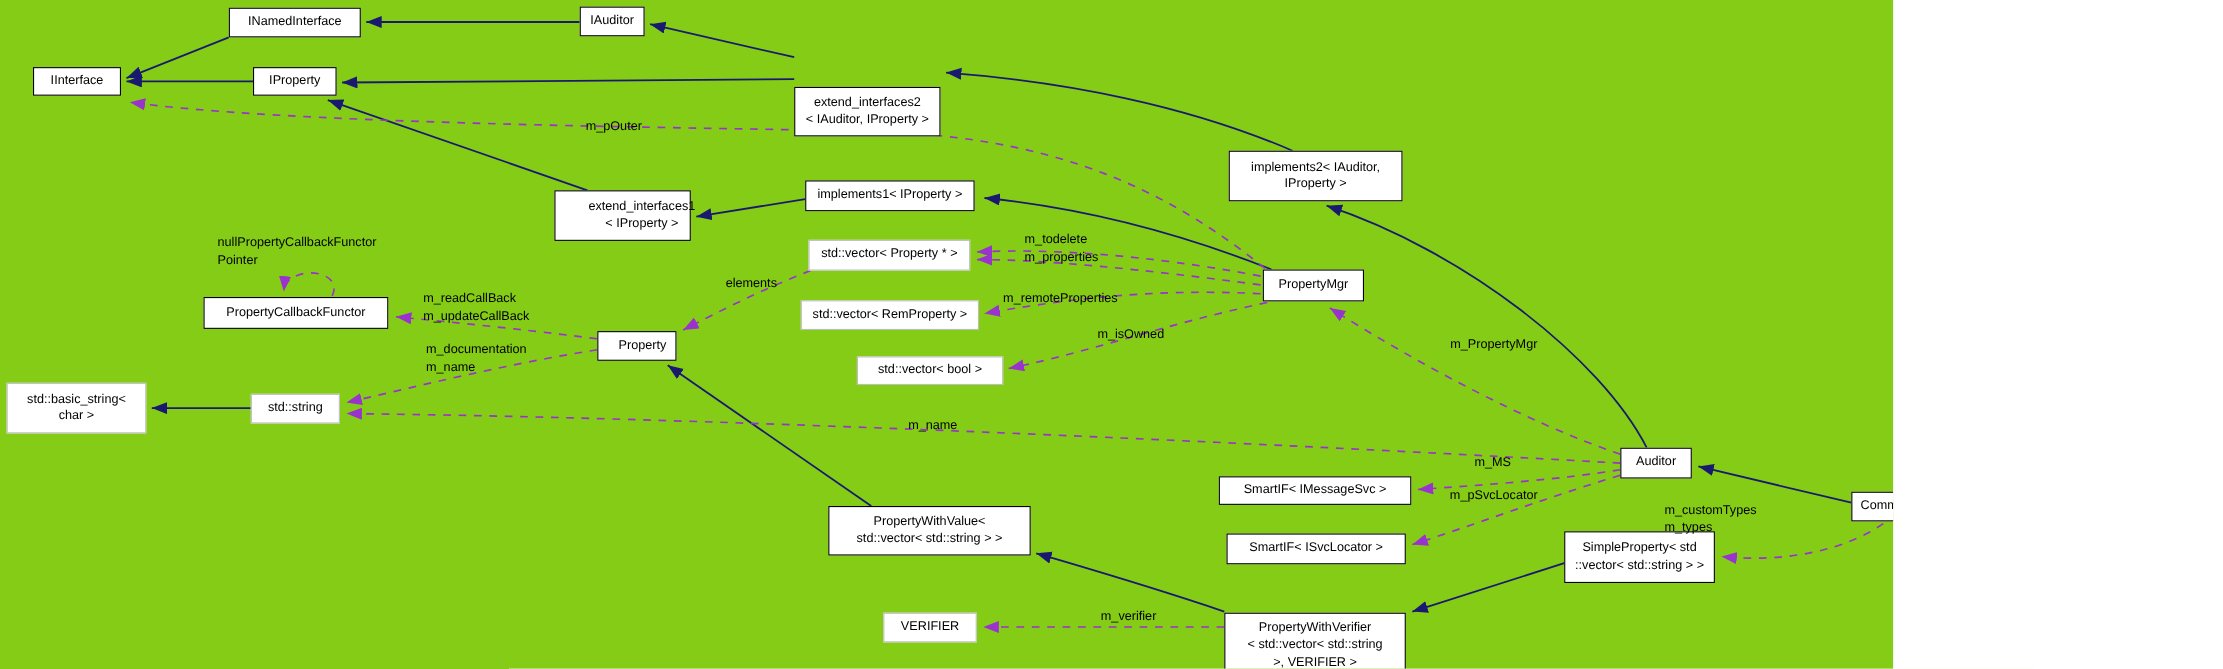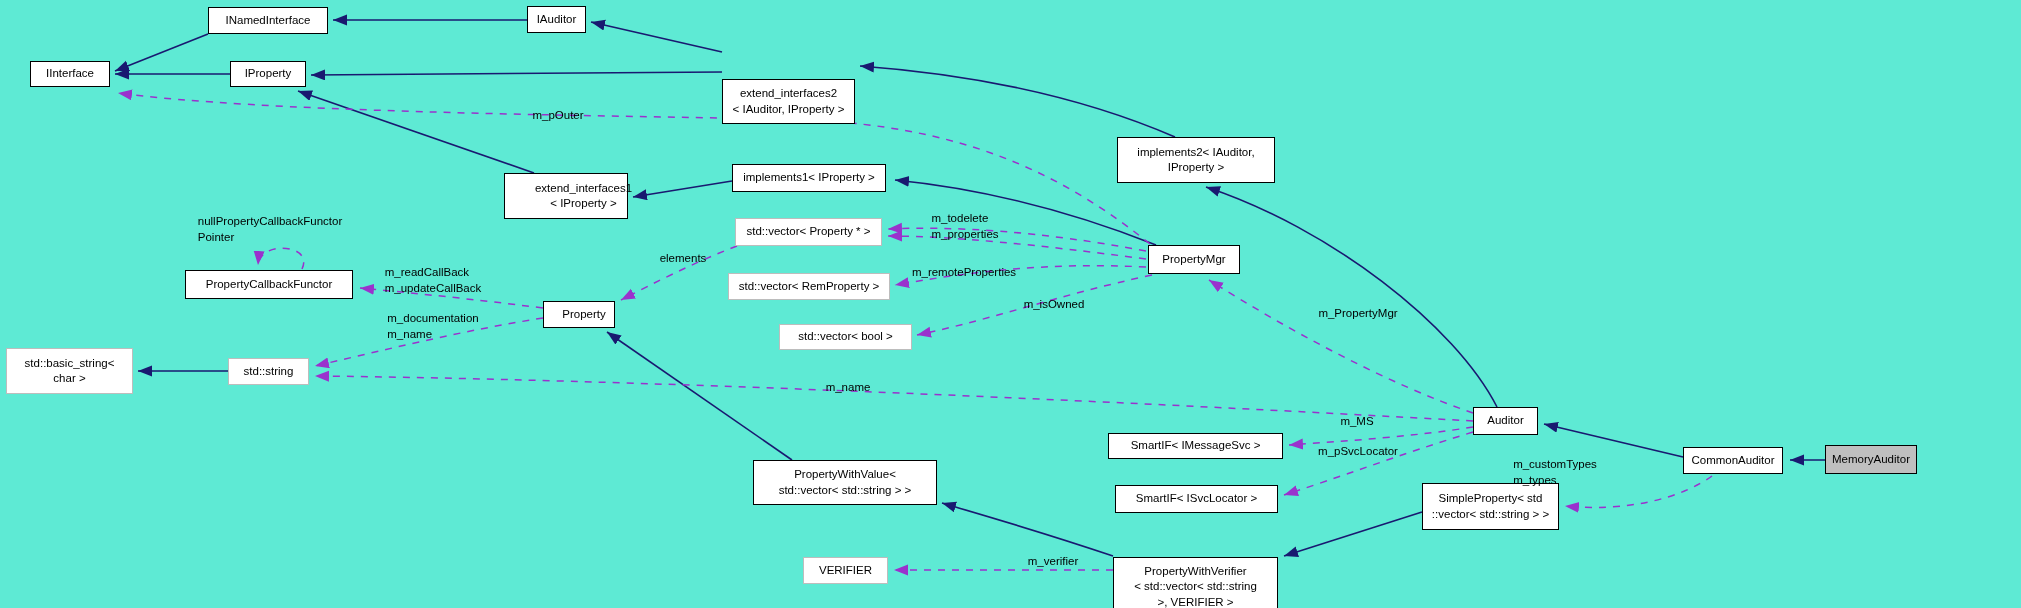--- a/index.html
+++ b/index.html
@@ -1,16 +1,16 @@
 <!DOCTYPE html>
 <html><head>
 <meta charset="utf-8">
 <style>
   html,body { margin:0; padding:0; background:#ffffff; }
-  .canvas { position:relative; width:2021px; height:608px; background:#5eead4;
+  .canvas { position:relative; width:1721px; height:608px; background:#84cc16;
             font-family:"Liberation Sans", sans-serif; overflow:hidden; }
   svg.edges { position:absolute; left:0; top:0; }
   path.inh { fill:none; stroke:#191970; stroke-width:1.6; }
   path.use { fill:none; stroke:#9a32cd; stroke-width:1.5; stroke-dasharray:7 7; }
   .node { position:absolute; box-sizing:border-box; background:#ffffff; border:1px solid #000000;
           display:flex; flex-direction:column; align-items:center; justify-content:center;
           font-size:11.5px; line-height:1.32; color:#000000; text-align:center; white-space:nowrap;
           cursor:pointer; }
   .node.external { border-color:#bdbdbd; }
   .node.focus { background:#bfbfbf; }
@@ -170,36 +170,36 @@
   <div class="elabel" style="left:683px;top:258px;">
       <span>elements</span>
     </div>
   <div class="elabel" style="left:965px;top:226px;">
       <span>m_todelete</span>
       <span>m_properties</span>
     </div>
   <div class="elabel" style="left:964px;top:272px;">
       <span>m_remoteProperties</span>
     </div>
-  <div class="elabel" style="left:1028px;top:304px;margin-left:26px;">
+  <div class="elabel" style="left:1028px;top:304px;">
       <span>m_isOwned</span>
     </div>
   <div class="elabel" style="left:1358px;top:313px;">
       <span>m_PropertyMgr</span>
     </div>
   <div class="elabel" style="left:848px;top:387px;">
       <span>m_name</span>
     </div>
   <div class="elabel" style="left:1357px;top:421px;">
       <span>m_MS</span>
     </div>
   <div class="elabel" style="left:1358px;top:451px;">
       <span>m_pSvcLocator</span>
     </div>
   <div class="elabel" style="left:1533px;top:472px;margin-left:22px;">
       <span>m_customTypes</span>
       <span>m_types</span>
     </div>
-  <div class="elabel" style="left:1026px;top:561px;margin-left:27px;">
+  <div class="elabel" style="left:1026px;top:561px;">
       <span>m_verifier</span>
     </div>
 
 </div>
 
 </body></html>

